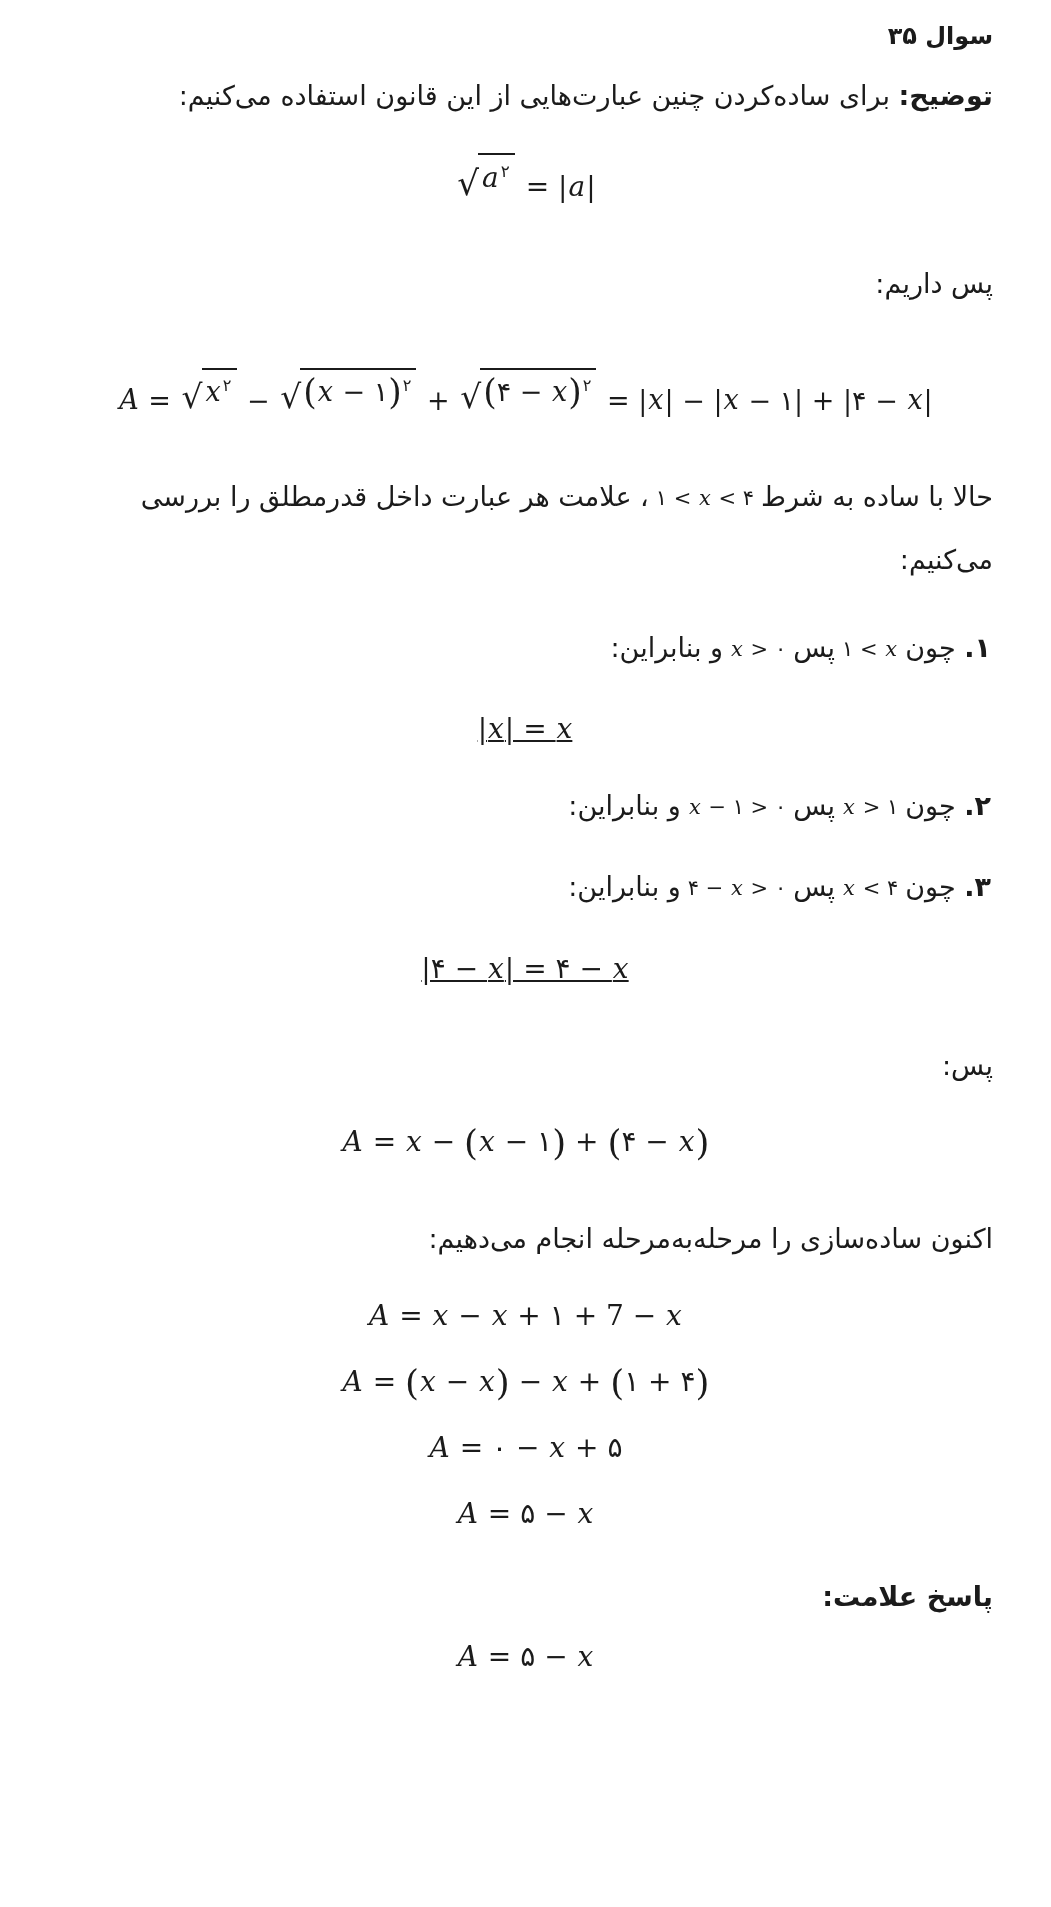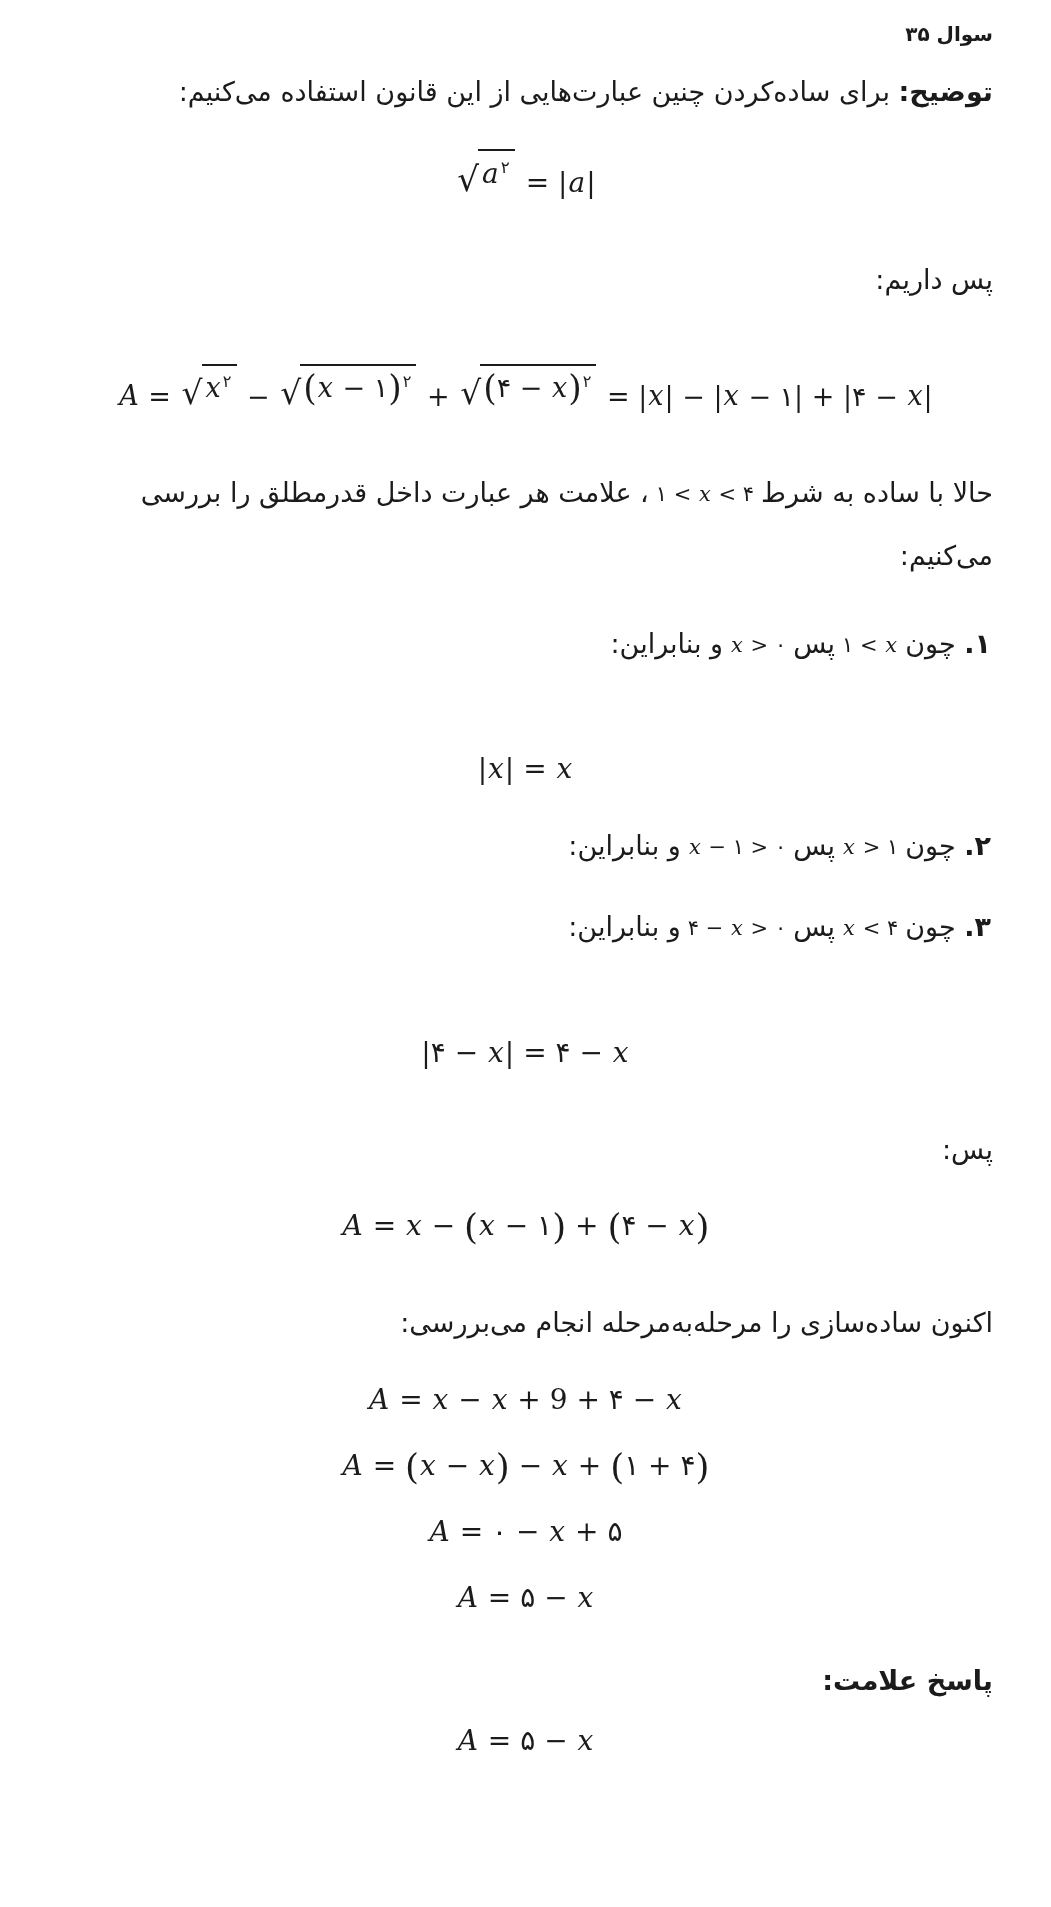--- a/index.html
+++ b/index.html
@@ -1,41 +1,41 @@
 <!DOCTYPE html>
 <html lang="fa"><head>
 <meta charset="utf-8">
 <style>
   html,body{margin:0;padding:0;background:#ffffff;}
   body{width:1051px;min-height:1907px;box-sizing:border-box;
        font-family:"DejaVu Sans",sans-serif;color:#1b1b1b;}
   .doc{direction:rtl;text-align:right;padding:18px 58px 40px 58px;box-sizing:border-box;}
 
-  .heading{font-size:20px;margin:0 0 0 0;padding-top:4px;}
+  .heading{font-size:24px;margin:0 0 0 0;padding-top:4px;}
   p.para{font-size:27px;line-height:2.35;margin:14px 0 0 0;text-align:right;}
   .lead{font-weight:bold;}
   p.short{margin-top:44px;}
 
   
   .item{font-size:27px;line-height:1.9;margin:30px 0 0 0;padding-left:0;padding-right:2px;
         margin-left:90px;}
   .item .num{font-weight:bold;}
 
   
   .imath{direction:ltr;unicode-bidi:isolate;display:inline-block;
          font-family:"DejaVu Serif","DejaVu Sans",serif;font-size:21px;margin:0 7px;
          transform:translateY(-1px);}
 
   
   .formula{direction:ltr;text-align:center;font-size:28px;line-height:1.5;
            font-family:"DejaVu Serif","DejaVu Sans",serif;margin:46px 0 0 0;}
   .formula.rule{margin-top:26px;}
   .formula.big{margin-top:52px;font-size:27px;}
   .formula.tight{margin-top:24px;}
-  .formula.wide{margin-top:79px;}
+  .formula.wide{margin-top:35px;text-decoration:underline;}
 
   .mv{font-style:italic;font-family:"DejaVu Serif",serif;margin:0 1px;}
   .mt{white-space:pre-wrap;}
   .par{font-size:1.28em;line-height:1;vertical-align:-0.1em;}
   sup.msup{font-size:0.6em;vertical-align:super;line-height:0;margin-left:1px;font-style:normal;}
 
   .sqrt{display:inline-flex;align-items:flex-end;margin:0 2px;}
   .srad{font-size:1.22em;line-height:0.85;transform:translateY(-1px);}
   .sbody{border-top:2px solid currentColor;padding:2px 5px 0 3px;margin-left:-1px;}
 
@@ -78,23 +78,23 @@
 
 
   <p class="item"><span class="num">۳.</span> <span>چون</span><span class="imath"><i class="mv">x</i> &lt; ۴</span><span>پس</span><span class="imath">۴ − <i class="mv">x</i> &gt; ۰</span><span>و بنابراین:</span></p>
 
   <div class="formula wide"><span class="mt">|۴ − </span><i class="mv">x</i><span class="mt">| = ۴ − </span><i class="mv">x</i></div>
 
   <p class="para short">پس:</p>
 
   <div class="formula tight"><i class="mv">A</i><span class="mt"> = </span><i class="mv">x</i><span class="mt"> − <span class="par">(</span></span><i class="mv">x</i><span class="mt"> − ۱<span class="par">)</span> + <span class="par">(</span>۴ − </span><i class="mv">x</i><span class="mt"><span class="par">)</span></span></div>
 
-  <p class="para short">اکنون ساده‌سازی را مرحله‌به‌مرحله انجام می‌بررسی:</p>
+  <p class="para short">اکنون ساده‌سازی را مرحله‌به‌مرحله انجام می‌دهیم:</p>
 
-  <div class="formula tight"><i class="mv">A</i><span class="mt"> = </span><i class="mv">x</i><span class="mt"> − </span><i class="mv">x</i><span class="mt"> + 9 + ۴ − </span><i class="mv">x</i></div>
+  <div class="formula tight"><i class="mv">A</i><span class="mt"> = </span><i class="mv">x</i><span class="mt"> − </span><i class="mv">x</i><span class="mt"> + ۱ + 7 − </span><i class="mv">x</i></div>
   <div class="formula tight"><i class="mv">A</i><span class="mt"> = <span class="par">(</span></span><i class="mv">x</i><span class="mt"> − </span><i class="mv">x</i><span class="mt"><span class="par">)</span> − </span><i class="mv">x</i><span class="mt"> + <span class="par">(</span>۱ + ۴<span class="par">)</span></span></div>
   <div class="formula tight"><i class="mv">A</i><span class="mt"> = ۰ − </span><i class="mv">x</i><span class="mt"> + ۵</span></div>
   <div class="formula tight"><i class="mv">A</i><span class="mt"> = ۵ − </span><i class="mv">x</i></div>
 
   <p class="final-label">پاسخ علامت:</p>
 
   <div class="formula tight"><i class="mv">A</i><span class="mt"> = ۵ − </span><i class="mv">x</i></div>
 
 </div>
 

